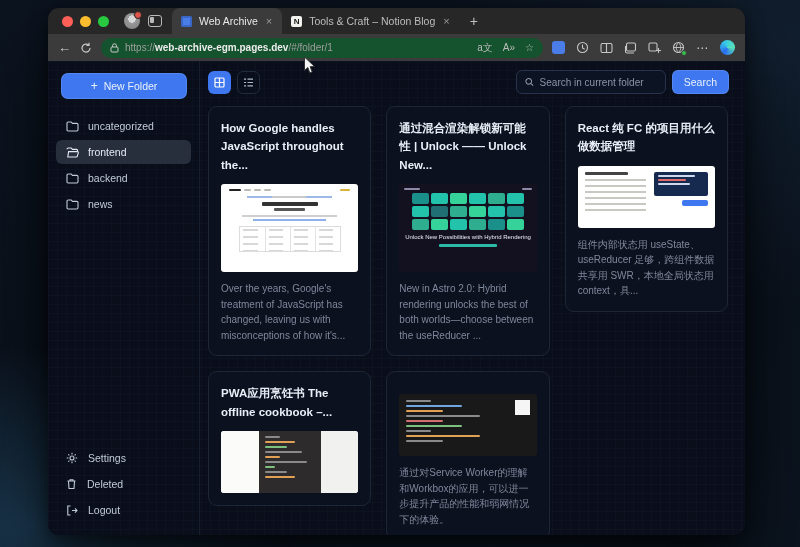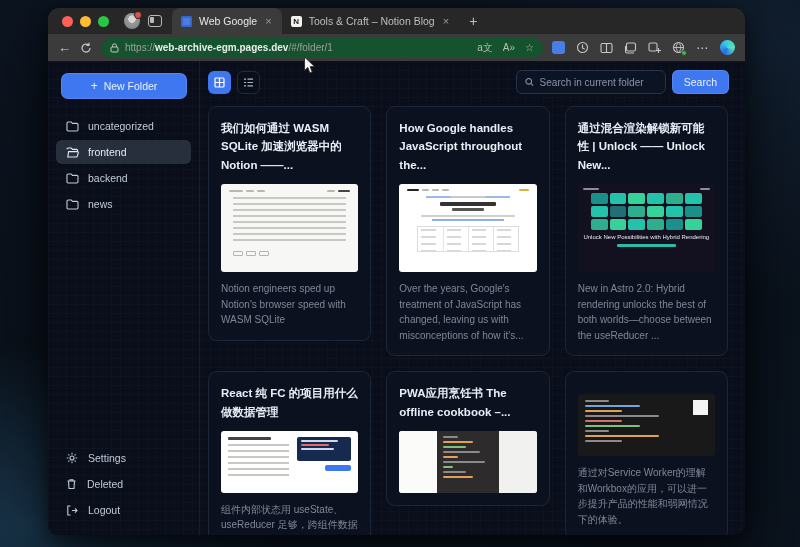--- a/index.html
+++ b/index.html
@@ -156,21 +156,21 @@
 
   <div class="tabbar">
     <span class="tl r"></span>
     <span class="tl y"></span>
     <span class="tl g"></span>
     <span class="avatar"></span>
     <span class="wsicon"></span>
 
     <div class="tab active">
       <span class="fav webarchive"></span>
-      <span class="label">Web Google</span>
+      <span class="label">Web Archive</span>
       <span class="close">×</span>
     </div>
     <div class="tab">
       <span class="fav notion">N</span>
       <span class="label">Tools &amp; Craft – Notion Blog</span>
       <span class="close">×</span>
     </div>
     <span class="newtab">+</span>
   </div>
 
@@ -311,39 +311,20 @@
                 <path d="M6.6 6.6L9.2 9.2" stroke="currentColor" stroke-width="1.2"></path>
               </svg>
             <input type="text" placeholder="Search in current folder" style="">
           </div>
           <button class="btn-search">Search</button>
         </div>
       </div>
 
       <div class="grid">
 
-        <div class="card">
-          <div class="card-title">我们如何通过 WASM SQLite 加速浏览器中的 Notion ——...</div>
-          <div class="thumb tall th-light">
-            <div class="t-nav">
-                <i style="width:14px"></i>
-                <i style="width:8px"></i>
-                <i style="width:8px"></i>
-                <i style="width:8px;margin-left:auto"></i>
-                <i style="width:12px;background:#444"></i>
-              </div>
-            <div class="t-lines" style="height:48px;margin:0 4px;"></div>
-            <div class="t-btnrow" style="margin-left:4px;">
-                <i></i>
-                <i></i>
-                <i></i>
-              </div>
-          </div>
-          <div class="card-desc">Notion engineers sped up Notion's browser speed with WASM SQLite</div>
-        </div>
 
         <div class="card">
           <div class="card-title">How Google handles JavaScript throughout the...</div>
           <div class="thumb tall th-vercel">
             <div class="t-nav">
                 <i style="width:12px;background:#222"></i>
                 <i style="width:7px"></i>
                 <i style="width:7px"></i>
                 <i style="width:7px"></i>
                 <i style="width:10px;margin-left:auto;background:#d8b23a"></i>

